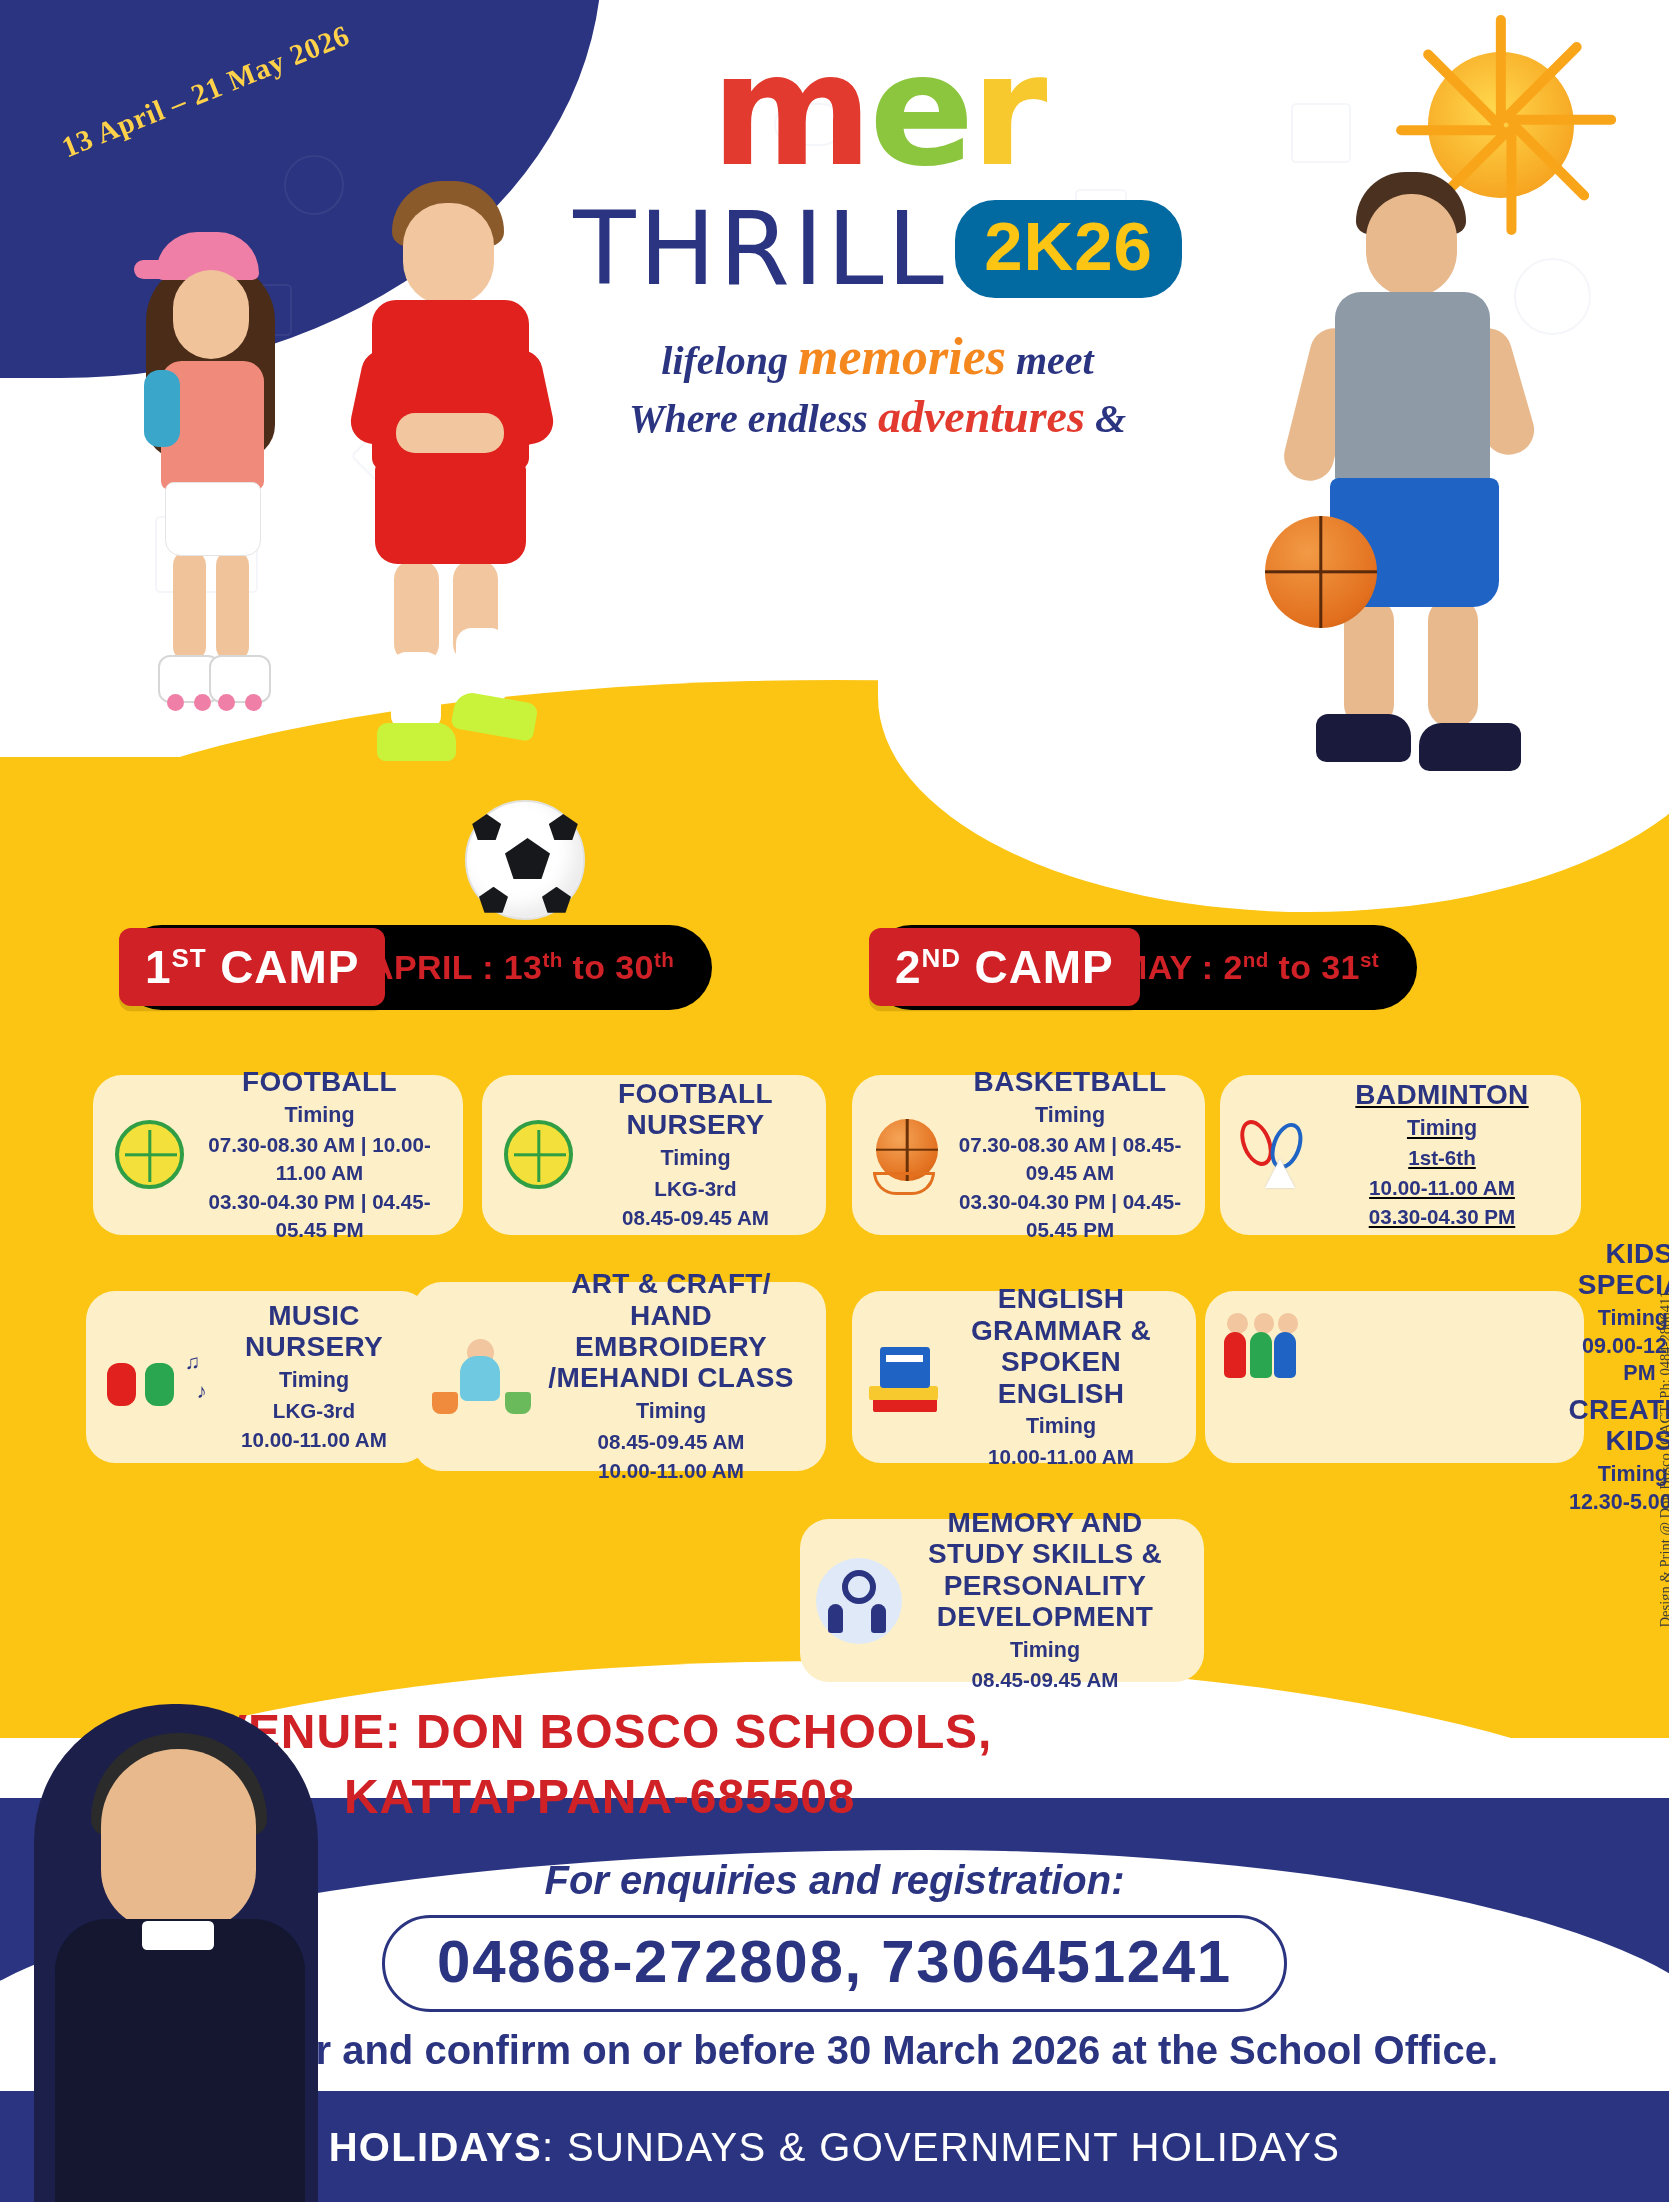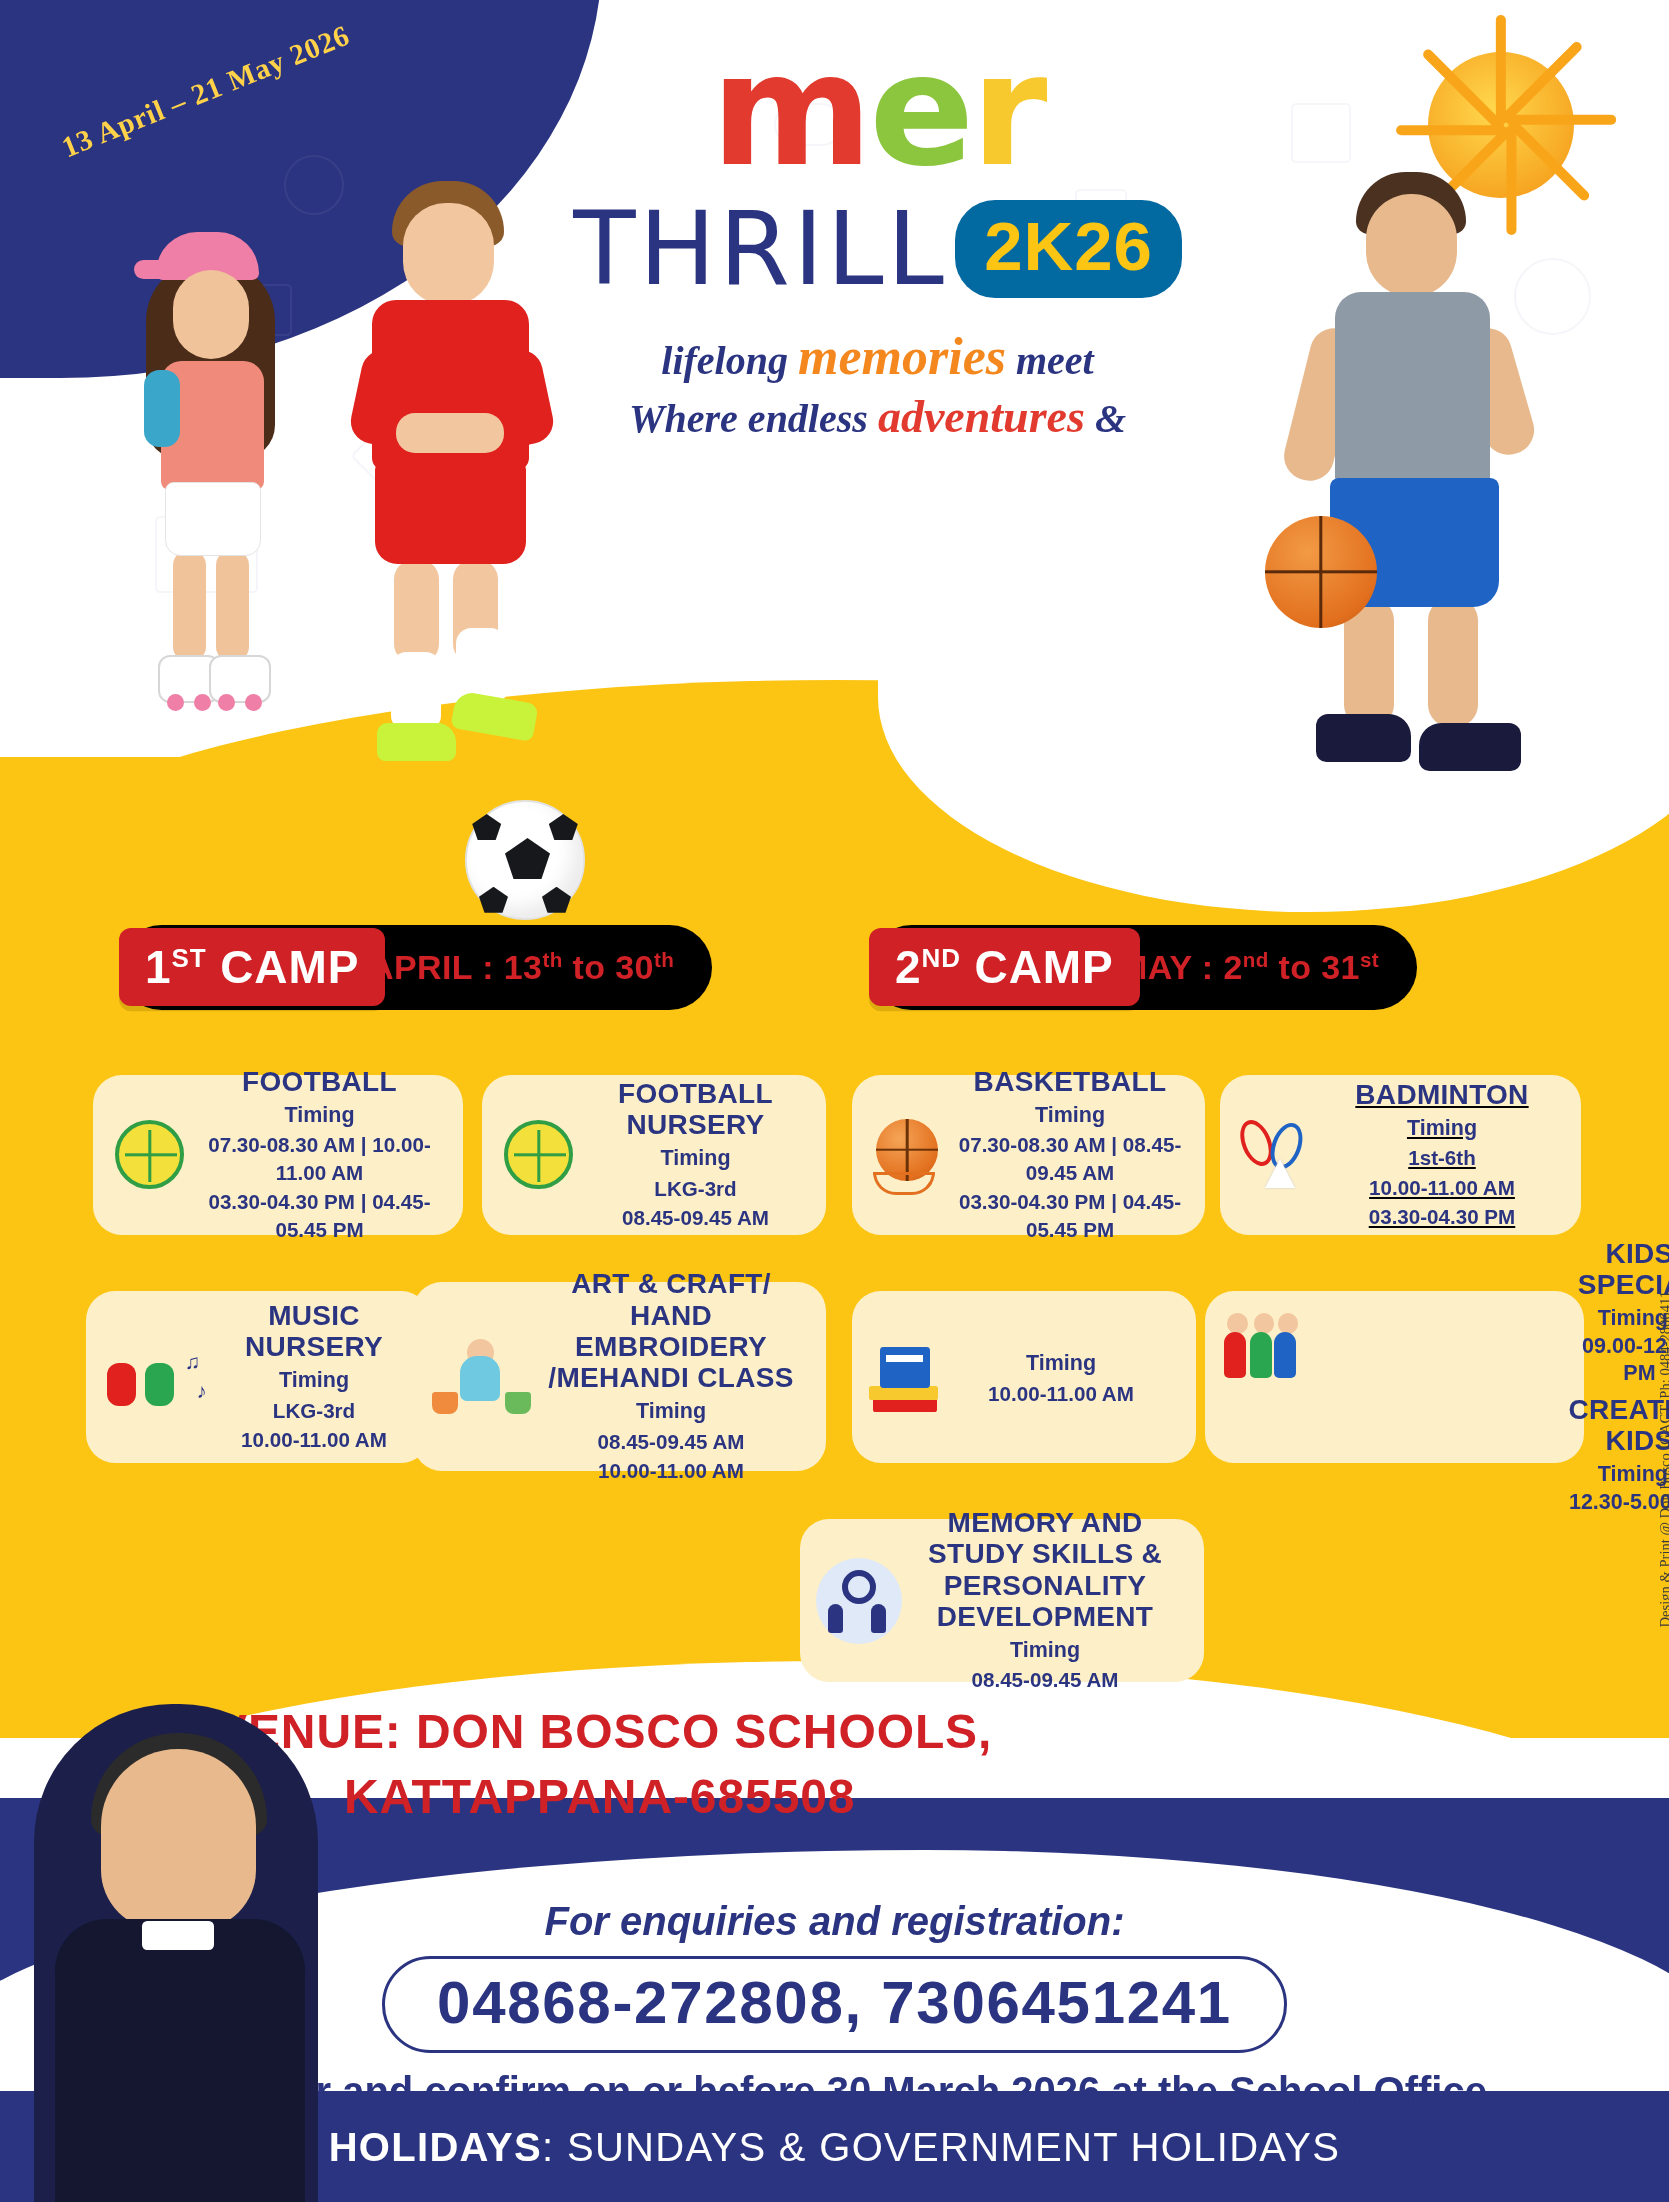--- a/index.html
+++ b/index.html
@@ -395,21 +395,20 @@
     left: 0; top: 1858px;
     width: 1669px;
     text-align: center;
     z-index: 10;
   }
   .enq {
     color: #2b3480;
     font-size: 40px;
     font-style: italic;
     font-weight: 700;
-    margin-top: 41px;
   }
   .phone-pill {
     display: inline-block;
     margin-top: 12px;
     border: 3.4px solid #2b3480;
     border-radius: 52px;
     padding: 8.6px 52px 13.8px;
     color: #2b3480;
     font-size: 60px;
     font-weight: 800;
@@ -656,20 +655,21 @@
 
   <div class="card" style="left:852px; top:1291px; width:344px; height:172px;">
     <div class="card-icon ic-book">
       <div class="b1"></div>
         <div class="b2"></div>
         <div class="b3">
           <span></span>
         </div>
     </div>
     <div class="card-text">
+      <div class="title">ENGLISH GRAMMAR &amp; SPOKEN ENGLISH</div>
       <div class="sub">Timing</div>
       <div class="time">10.00-11.00 AM</div>
     </div>
   </div>
 
   <div class="card" style="left:1205px; top:1291px; width:379px; height:172px;">
     <div class="card-icon ic-kids">
       <div class="h" style="left:6.9px;"></div>
         <div class="k" style="left:3.4px;background:#e0211d;"></div>
       <div class="h" style="left:33px;"></div>

